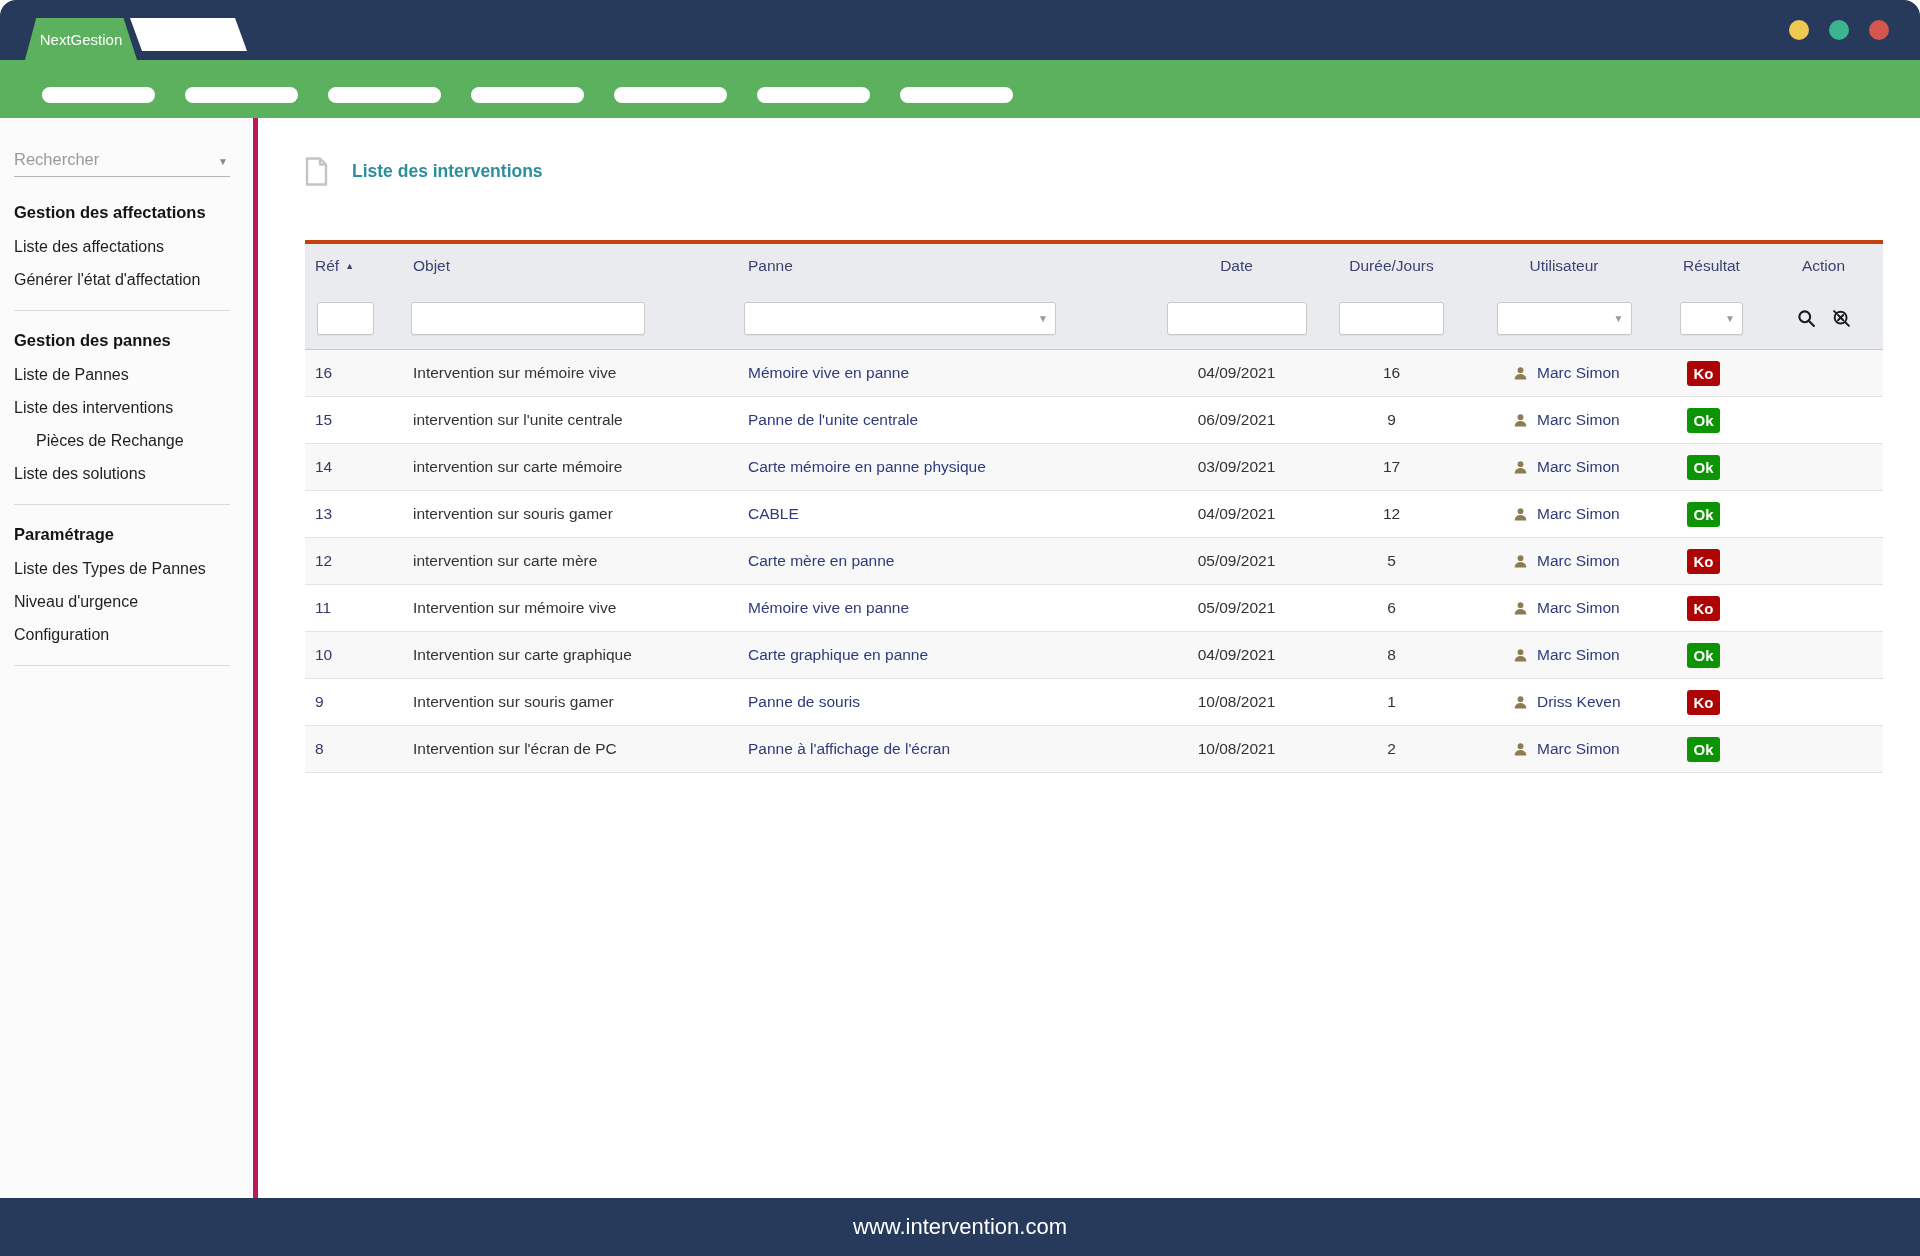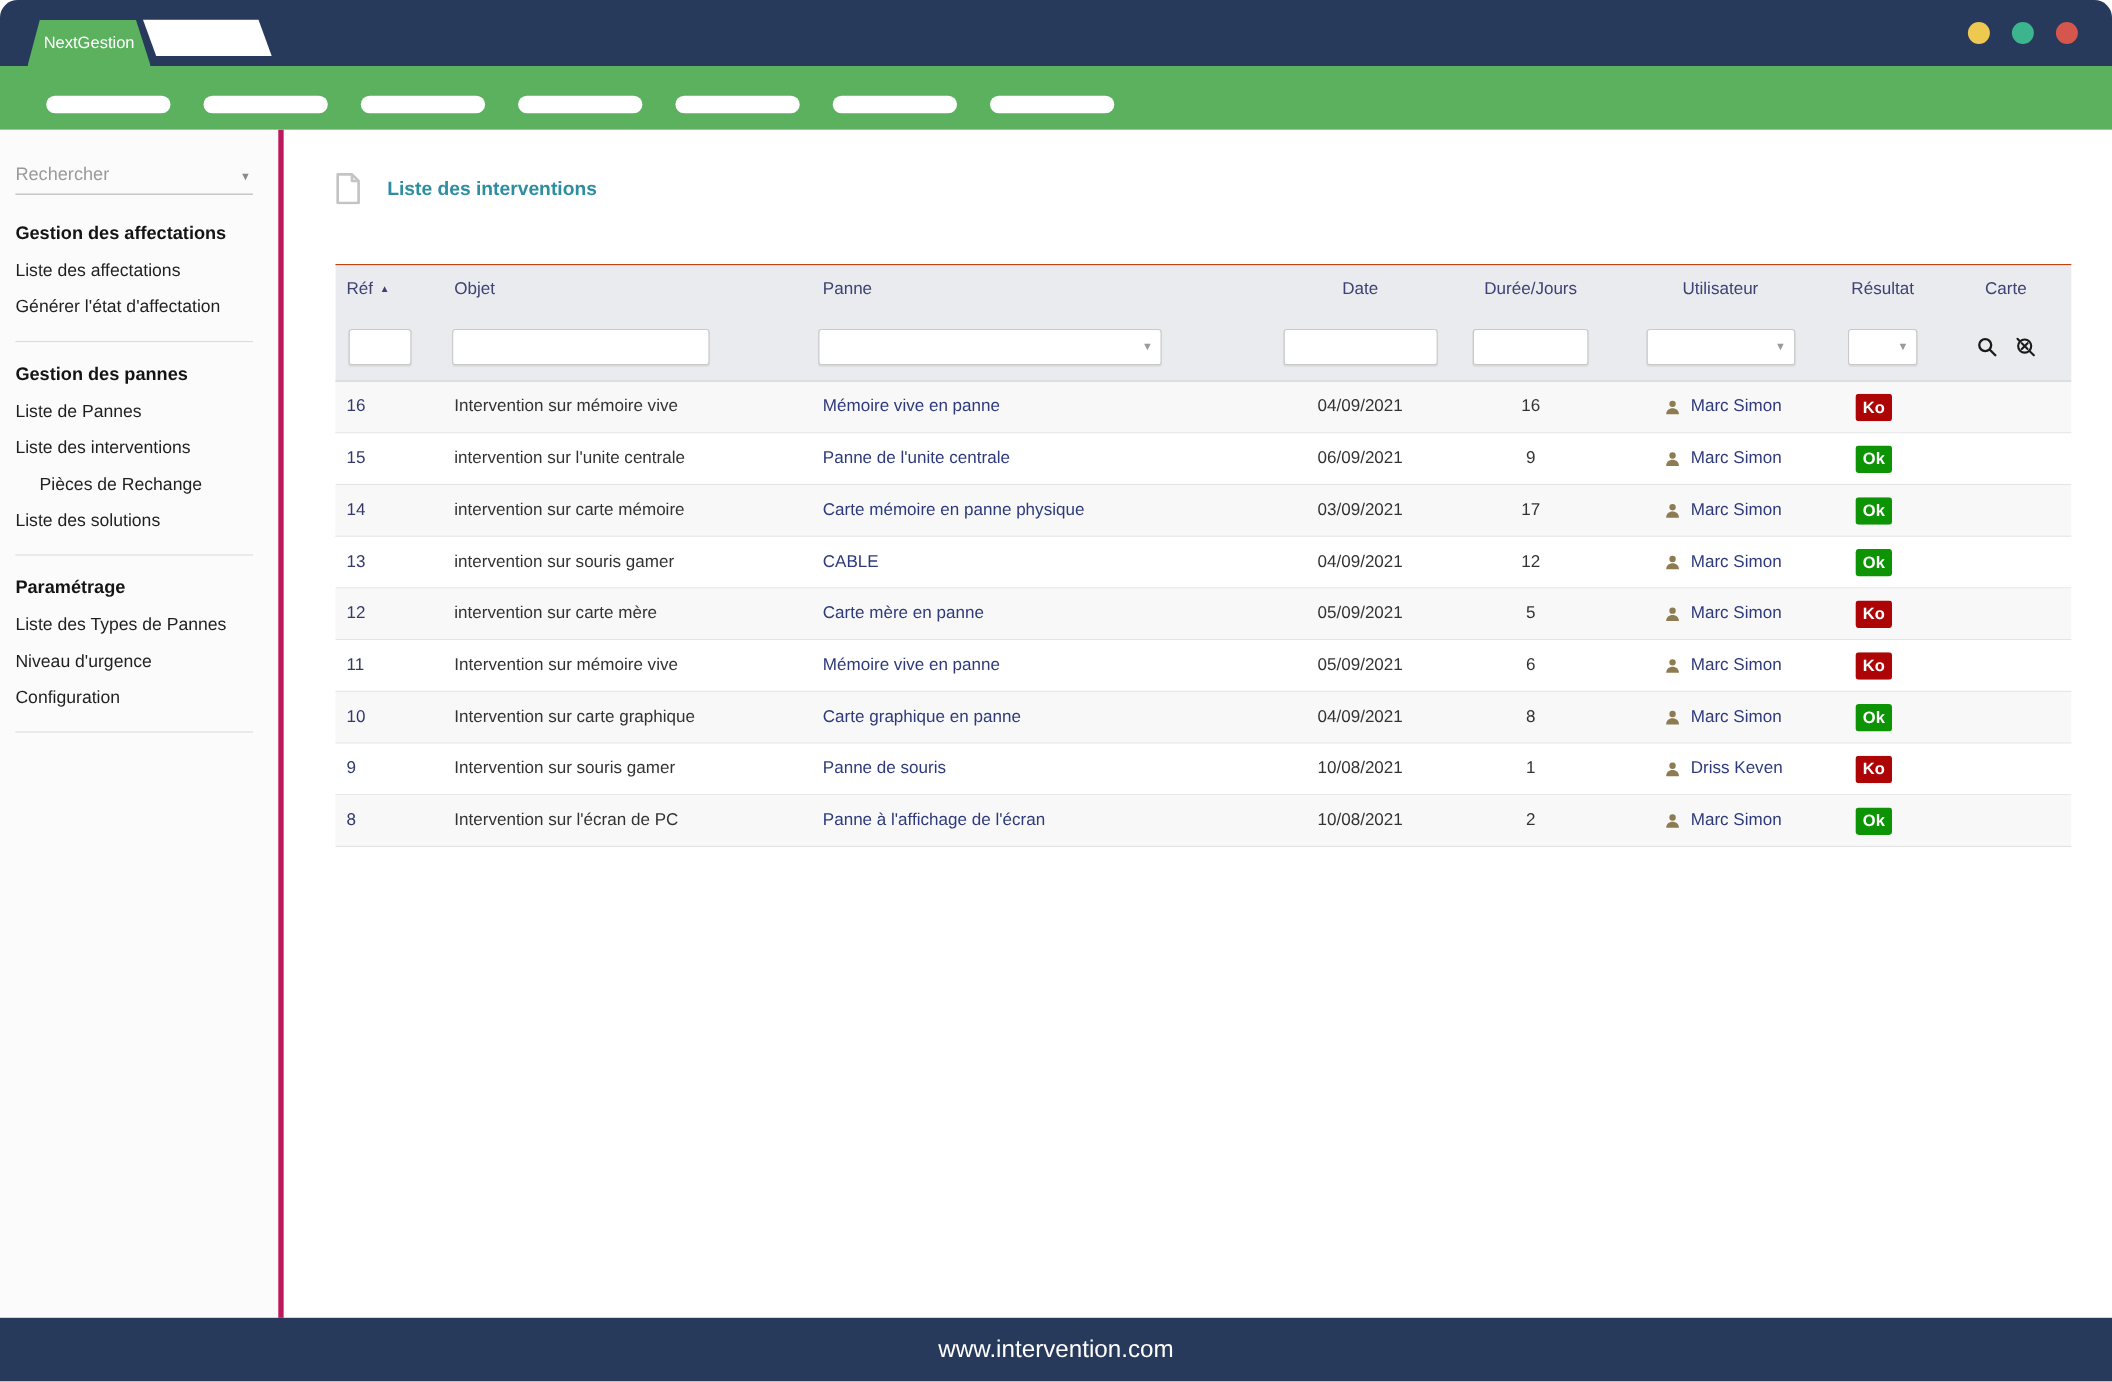--- a/index.html
+++ b/index.html
@@ -44,21 +44,21 @@
   
   .title-row { display:flex; align-items:center; margin:38px 0 0 47px; height:30px; }
   .doc-icon { width:23px; height:29px; flex:0 0 auto; }
   .page-title { margin-left:24px; font-size:17.5px; color:#2d8ea0; }
 
   
   .grid-table { --cols:104px 335px 415px 155px 155px 190px 105px 119px;
     margin:54px 36px 0 47px; width:1578px; font-size:15.5px; }
   .tr, .th-row, .filter-row { display:grid; grid-template-columns:var(--cols); align-items:center; }
 
-  .thead { background:#e9ebee; border-top:1px solid #c2410c; border-bottom:1px solid #c9c9c9; }
+  .thead { background:#e9ebee; border-top:4px solid #c2410c; border-bottom:1px solid #c9c9c9; }
   .th-row { height:44px; color:#3d4273; }
   .th { padding-left:4px; }
   .th.c-ref { padding-left:10px; }
   .th.center { text-align:center; padding-left:0; }
   .sort-arrow { font-size:9px; margin-left:6px; vertical-align:2px; color:#3d4273; }
 
   .filter-row { height:61px; }
   .fcell { display:flex; align-items:center; }
   .fcell.center { justify-content:center; }
   .finput { height:33px; border:1px solid #c9c9c9; border-radius:3px; background:#fff;
@@ -181,21 +181,21 @@
           <div class="th-row">
             <div class="th c-ref">
               <span>Réf</span><span class="sort-arrow">▲</span>
             </div>
             <div class="th">Objet</div>
             <div class="th">Panne</div>
             <div class="th center">Date</div>
             <div class="th center">Durée/Jours</div>
             <div class="th center">Utilisateur</div>
             <div class="th center">Résultat</div>
-            <div class="th center">Carte</div>
+            <div class="th center">Action</div>
           </div>
 
           <div class="filter-row">
             <div class="fcell">
               <input class="finput w-ref" style="">
             </div>
             <div class="fcell">
               <input class="finput w-objet" style="">
             </div>
             <div class="fcell">

